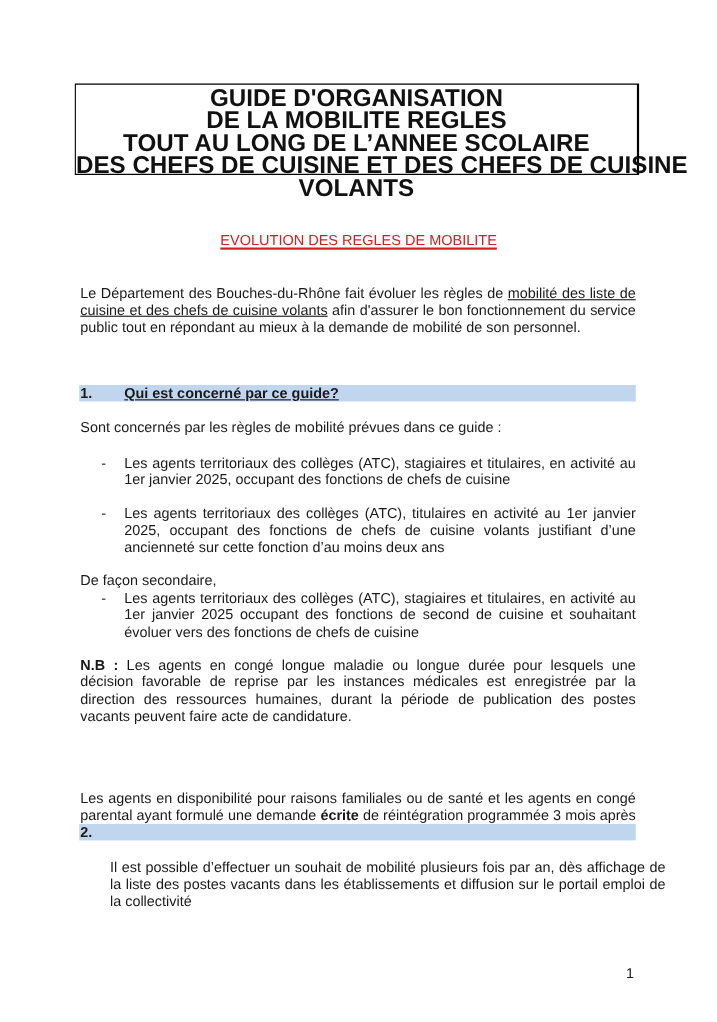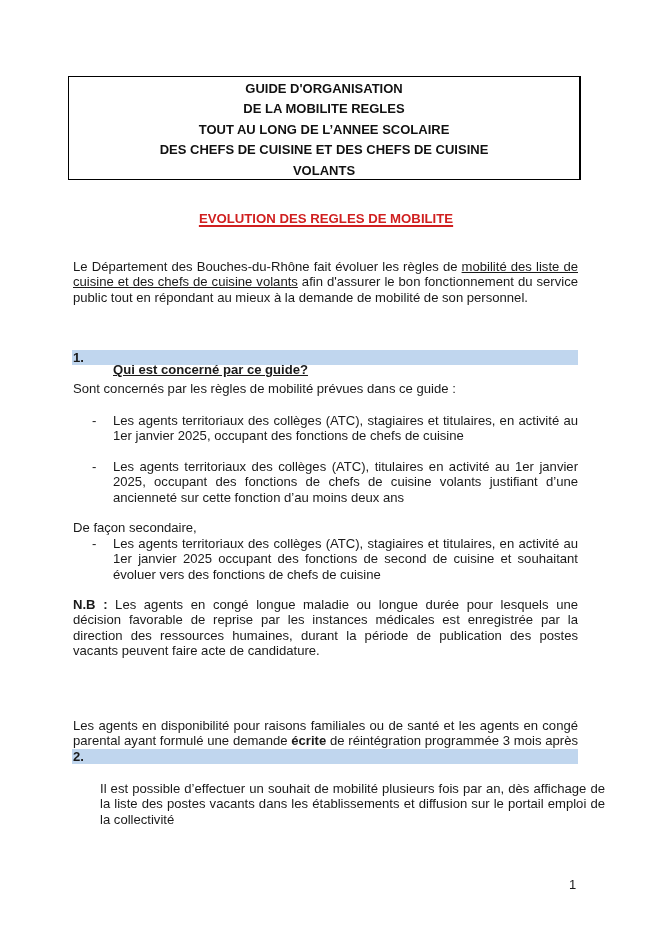--- a/index.html
+++ b/index.html
@@ -1,43 +1,43 @@
 <!DOCTYPE html>
 <html><head>
 <meta charset="utf-8">
 <style>
   html, body { margin: 0; padding: 0; background: #ffffff; }
   body {
     width: 652px; height: 929px; position: relative; overflow: hidden;
     font-family: "Liberation Sans", sans-serif; color: #1a1a1a;
   }
   .title-box {
-    position: absolute; left: 68px; top: 76px; width: 513px; height: 104px;
+    position: absolute; left: 68px; top: 76px; width: 513px; height: 83px;
     border: 1.5px solid #000; border-right-width: 2.5px; box-sizing: border-box;
-    text-align: center; font-weight: bold; font-size: 13px; line-height: 20.4px;
+    text-align: center; font-weight: bold; font-size: 22px; line-height: 20.4px;
     padding-top: 2px; color: #111;
   }
   .title-box div { white-space: nowrap; }
   .subtitle {
     position: absolute; left: 0; width: 652px; top: 211px; text-align: center;
-    font-weight: bold; font-size: 13.2px; color: #d01f1f; text-decoration: underline;
+    font-weight: normal; font-size: 13.2px; color: #d01f1f; text-decoration: underline;
     text-decoration-thickness: 1.5px; text-underline-offset: 2px;
   }
   .para {
     position: absolute; left: 73px; width: 505px; font-size: 13.1px; line-height: 15.4px;
     text-align: justify; text-align-last: left;
   }
   .u { text-decoration: underline; }
   .b { font-weight: bold; }
   .section-bar {
     position: absolute; left: 72px; width: 506px; height: 15px; background: #c0d6ee;
     font-size: 13.1px; font-weight: bold; line-height: 15px;
   }
   .section-bar .num { position: absolute; left: 1px; top: 0; }
-  .section-bar .label { position: absolute; left: 41px; top: 12px; white-space: nowrap; }
+  .section-bar .label { position: absolute; left: 41px; top: 0; white-space: nowrap; }
   .bullet {
     position: absolute; left: 73px; width: 505px; font-size: 13.1px; line-height: 15.4px;
   }
   .bullet .dash { position: absolute; left: 19px; top: 0; }
   .bullet .text {
     margin-left: 40px; text-align: justify; text-align-last: left; display: block;
   }
   .page-number {
     position: absolute; left: 569px; top: 877px; font-size: 13px;
   }

